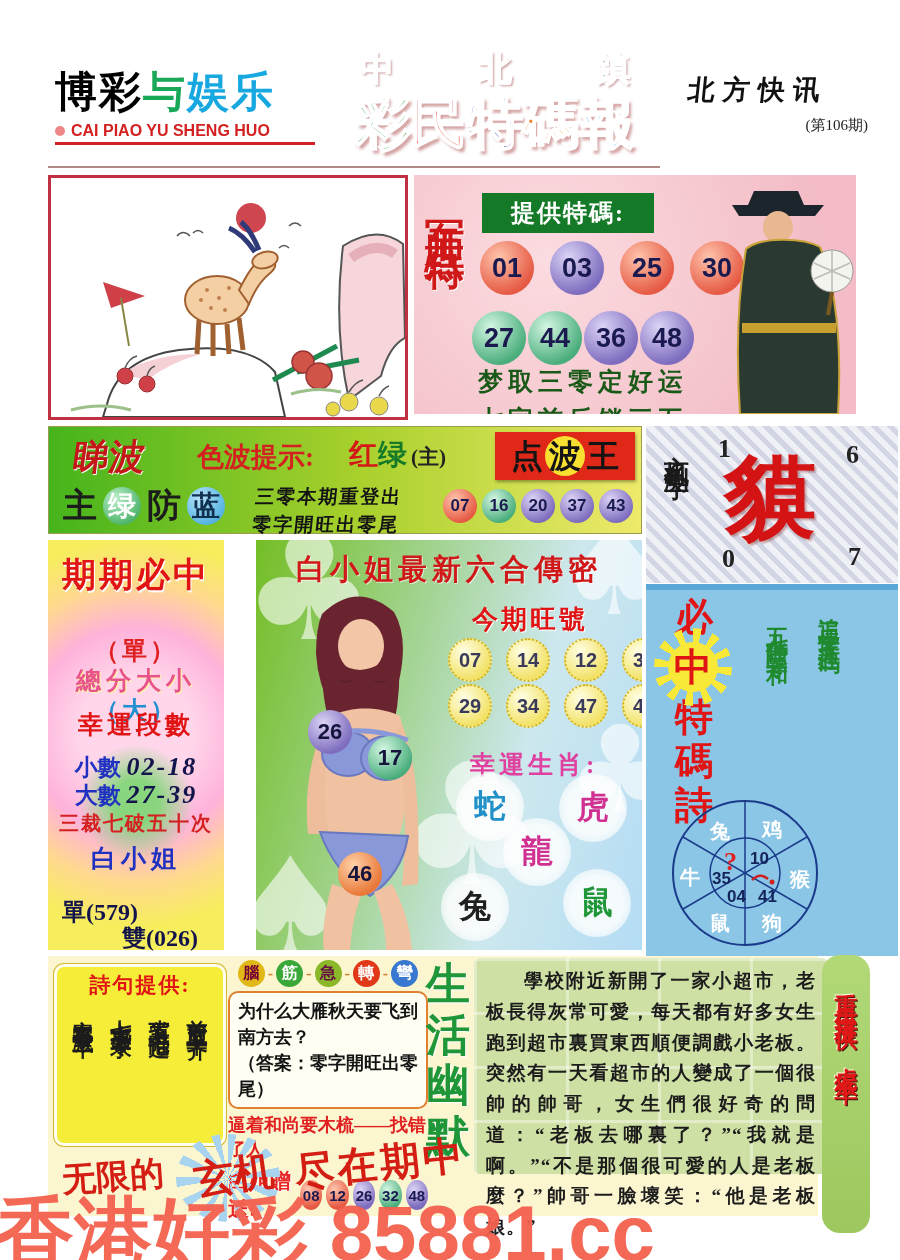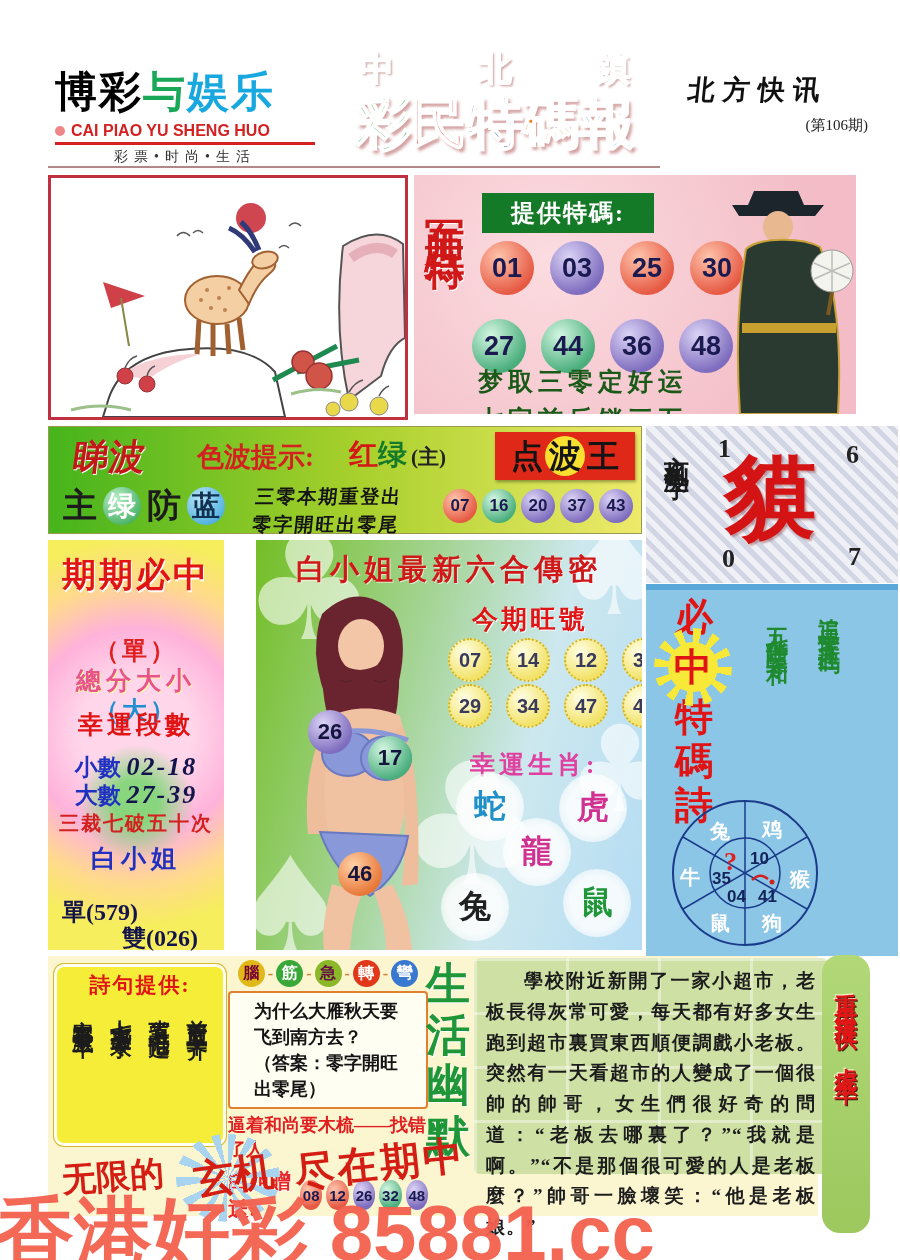--- a/index.html
+++ b/index.html
@@ -112,22 +112,22 @@
   .sj-title{font-size:21px;font-weight:bold;color:#e01414;letter-spacing:2px;}
   .sj-cols{display:flex;flex-direction:row-reverse;justify-content:center;gap:10px;}
   .sj-col{font-size:21px;font-weight:bold;color:#1c1c1c;letter-spacing:3px;}
 
   .bottom-bg{background:#fbf5d0;}
   .nj-cir{display:inline-flex;width:27px;height:27px;border-radius:50%;align-items:center;justify-content:center;
           font-size:16px;font-weight:bold;color:#fff;}
   .njc0{background:#e0b818;color:#703}.njc1{background:#3aa838}.njc2{background:#8ab828;color:#614}
   .njc3{background:#e03818}.njc4{background:#3878d0}
   .nj-dash{color:#d08030;font-weight:bold;}
-  .riddle-box{background:#fffef2;border:2px solid #e08030;border-radius:4px;font-size:18px;line-height:1.45;
-              color:#141414;padding:5px 24px;font-weight:bold;}
+  .riddle-box{background:#fffef2;border:2px solid #e08030;border-radius:10px;font-size:18px;line-height:1.45;
+              color:#141414;padding:5px 8px;font-weight:bold;}
   .xh-label{font-size:25px;font-weight:bold;color:#f08418;
             text-shadow:2px 2px 0 #2a9038,-1px -1px 0 #f8e020,3px 3px 3px rgba(0,0,0,.3);letter-spacing:2px;}
   .xh-text{font-size:18px;font-weight:bold;color:#e02020;}
   .gift-label{font-size:21px;font-weight:bold;color:#e82828;text-shadow:1px 1px 0 #fff;}
 
   .humor-title span{font-size:44px;font-weight:bold;color:#1f9638;line-height:1.15;display:block;
                     text-shadow:1px 1px 0 #fff;}
   .humor-text{background-color:#cfe0a4;
      background-image:linear-gradient(rgba(255,255,255,.4) 3px,rgba(255,255,255,0) 3px),
                       linear-gradient(90deg,rgba(255,255,255,.4) 3px,rgba(255,255,255,0) 3px);
@@ -150,21 +150,20 @@
 </head>
 <body>
 
 <div class="page">
 
   <div class="abs" style="left:55px;top:64px;width:260px;">
     <div class="logo-title">
       <span class="lg-r">博彩</span><span class="lg-g">与</span><span class="lg-b">娱乐</span>
     </div>
     <div class="logo-sub"><span class="logo-dot"></span><span>CAI PIAO YU SHENG HUO</span></div>
-    <div class="logo-tag">彩票•时尚•生活</div>
   </div>
 
   <div class="abs ctr" style="left:330px;top:46px;width:330px;">
     <div class="mh-small" style="display:flex;justify-content:space-between;padding:0 30px;">
       <span class="ms0">中</span>
       <span class="ms1">北</span>
       <span class="ms2">鎮</span>
     </div>
     <div class="mh-big" style="margin-top:-6px;white-space:nowrap;">
       <span class="m0">彩</span><span class="m1">民</span><span class="m2">特</span><span class="m3">碼</span><span class="m4">報</span>
@@ -221,21 +220,21 @@
 
   <div class="abs junshi-panel" style="left:414px;top:175px;width:442px;height:239px;">
     <div class="abs vtext junshi-vtitle" style="left:10px;top:12px;height:225px;">军师点特</div>
     <div class="abs offer-label" style="left:68px;top:18px;width:172px;height:40px;">提供特碼:</div>
     <div class="abs" style="left:66px;top:66px;display:flex;gap:16px;">
       <span class="ball b54 red">01</span>
       <span class="ball b54 purple">03</span>
       <span class="ball b54 red">25</span>
       <span class="ball b54 red">30</span>
     </div>
-    <div class="abs" style="left:58px;top:144px;display:flex;gap:15px;">
+    <div class="abs" style="left:58px;top:136px;display:flex;gap:2px;">
       <span class="ball b54 green">27</span>
       <span class="ball b54 green">44</span>
       <span class="ball b54 purple">36</span>
       <span class="ball b54 purple">48</span>
     </div>
     <div class="abs junshi-poem" style="left:64px;top:188px;">
       <div>梦取三零定好运</div>
       <div>七字前后锁三五</div>
     </div>
     <svg class="abs" style="right:0;top:0;" width="140" height="239" viewBox="0 0 140 239">

